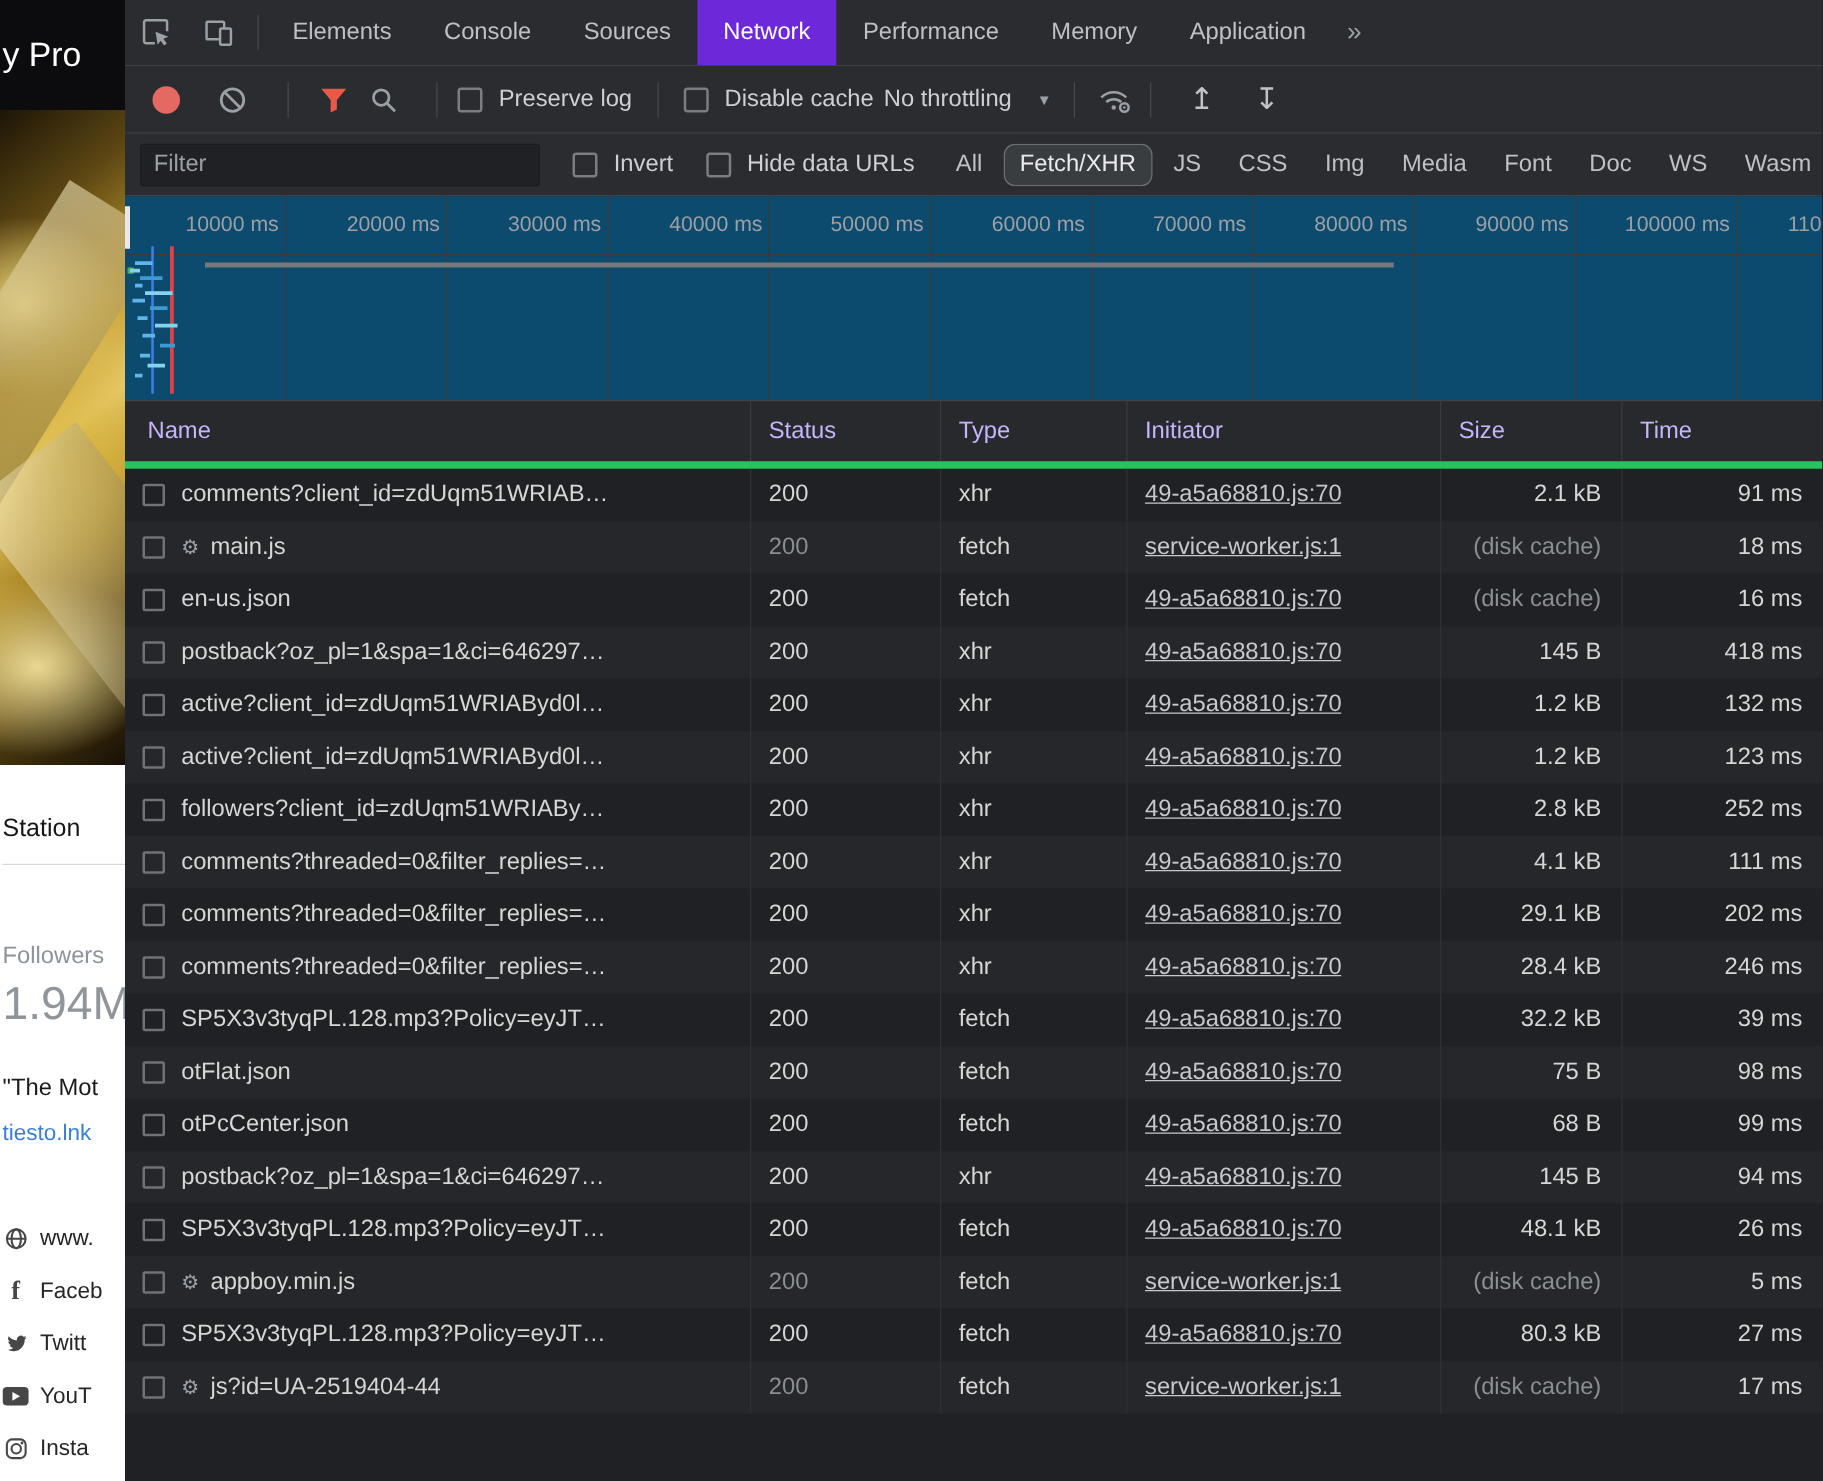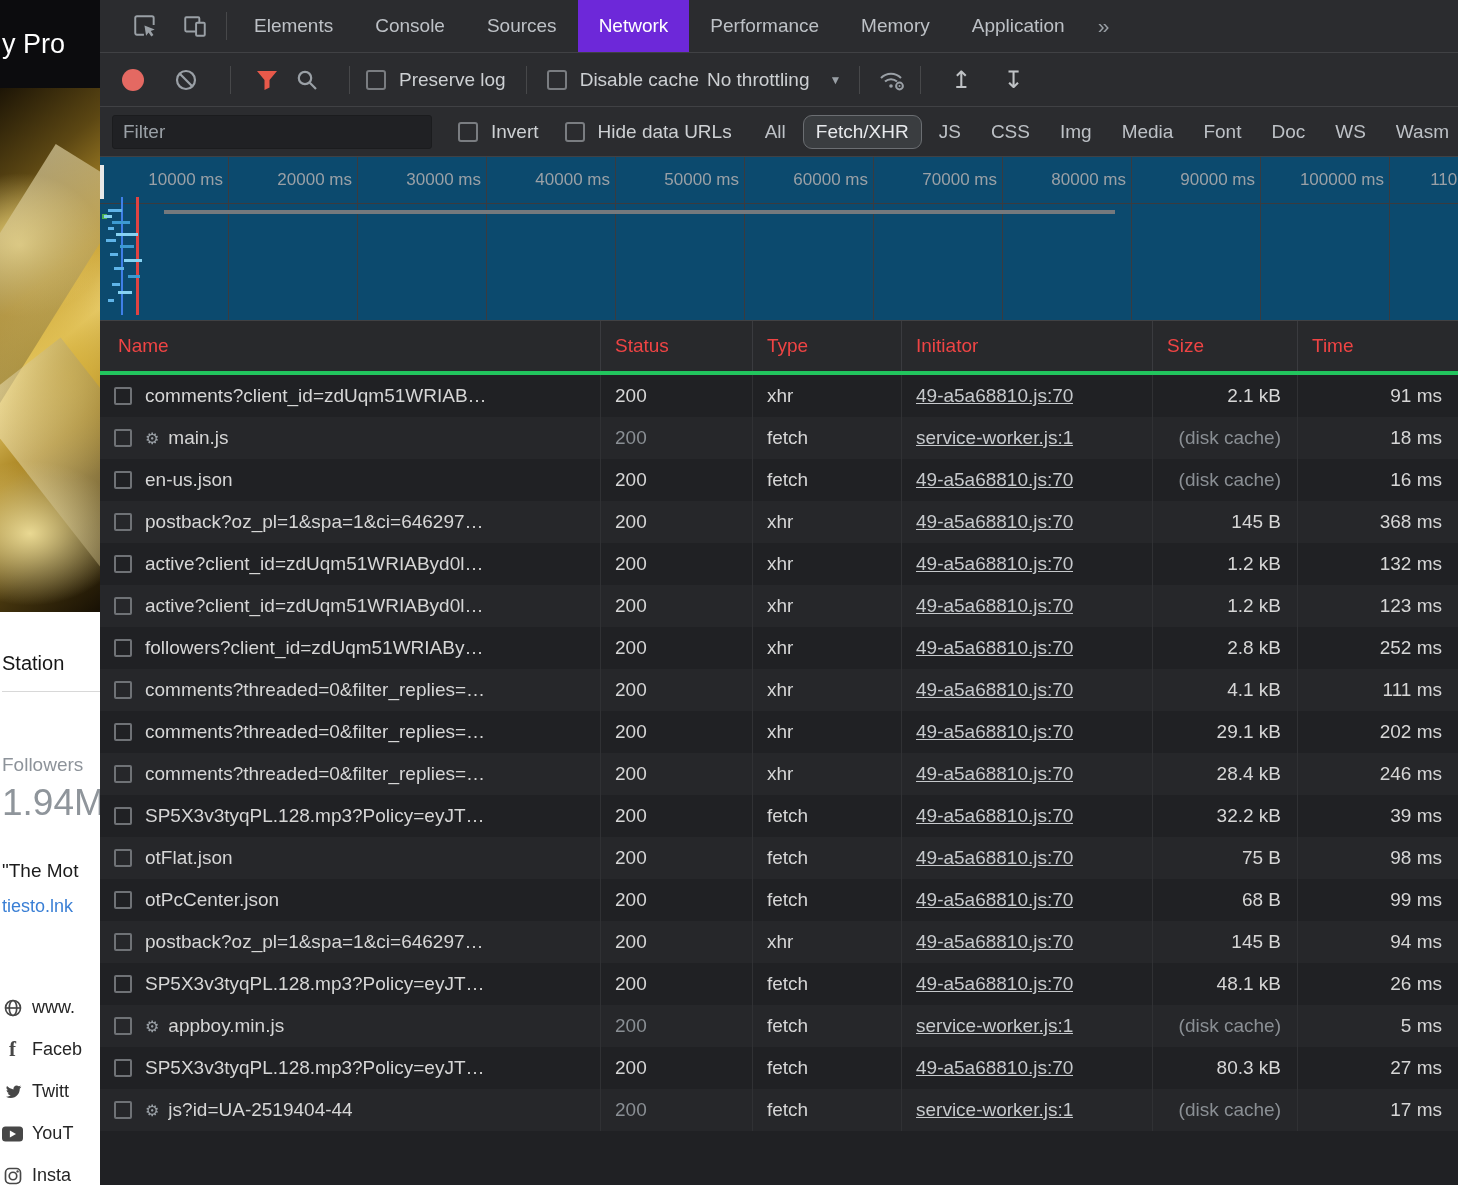--- a/index.html
+++ b/index.html
@@ -16,29 +16,29 @@
       radial-gradient(160px 120px at 30% 85%, rgba(247,231,160,.9), rgba(247,231,160,0) 60%),
       linear-gradient(140deg, #1d1506 0%, #5c4713 18%, #c79e2e 38%, #e8cd6f 50%, #a8821f 66%, #45350e 85%, #171004 100%);
   }
   .sliver-art .facet { position:absolute; background:linear-gradient(120deg, rgba(255,244,200,.55), rgba(90,70,15,.45)); transform:rotate(32deg); }
   .sliver-body { flex:1; background:#fff; padding:40px 0 16px 2px; color:#1c1c1c; overflow:hidden; }
   .station { font-size:20px; color:#161616; padding-bottom:16px; border-bottom:1px solid #d8d8d8; white-space:nowrap; }
   .followers-label { margin-top:62px; font-size:19px; color:#8d939a; white-space:nowrap; }
   .followers-count { margin-top:6px; font-size:37px; color:#8f959b; white-space:nowrap; }
   .quote { margin-top:36px; font-size:19px; color:#1b1b1b; white-space:nowrap; }
   .page-link { margin-top:14px; font-size:18px; color:var(--page-link-blue,#3a7fd5); white-space:nowrap; }
-  .social { margin-top:80px; display:flex; flex-direction:column; gap:21px; }
+  .social { margin-top:63px; display:flex; flex-direction:column; gap:21px; }
   .social-item { display:flex; align-items:center; gap:9px; font-size:18px; color:#262626; white-space:nowrap; }
   .social-item .ic { width:21px; height:21px; flex:none; display:flex; align-items:center; justify-content:center; color:#474747; }
   .fb-f { font-size:21px; font-weight:bold; color:#474747; font-family:"Liberation Serif", serif; }
 
   
   .devtools { flex:1; display:flex; flex-direction:column; background:#202124; color:#d6d6d6; overflow:hidden; min-width:0; }
 
-  .tabbar { height:53px; flex:none; background:#2b2c2f; border-bottom:1px solid #404144; display:flex; align-items:stretch; overflow:hidden;padding-left:20px; }
+  .tabbar { height:53px; flex:none; background:#2b2c2f; border-bottom:1px solid #404144; display:flex; align-items:stretch; overflow:hidden; }
   .icon-btn { width:50px; display:flex; align-items:center; justify-content:center; flex:none; }
   .vsep { width:1px; background:#47484a; margin:12px 6px; flex:none; }
   .tab { padding:0 21px; display:flex; align-items:center; font-size:19px; color:#bdc1c6; white-space:nowrap; }
   .tab.active { background:#6d28d9; color:#fff; }
   .chevron { display:flex; align-items:center; color:#9aa0a6; font-size:21px; padding:0 12px; }
 
   .toolbar { height:54px; flex:none; background:#2b2c2f; border-bottom:1px solid #404144; display:flex; align-items:center; padding-left:22px; overflow:hidden; white-space:nowrap; }
   .record-dot { width:22px; height:22px; border-radius:50%; background:var(--record-red,#e46962); flex:none; margin-right:30px; }
   .tool-ic { flex:none; display:flex; align-items:center; justify-content:center; }
   .cbx { width:20px; height:20px; border:2px solid #7a7d81; border-radius:3px; background:transparent; flex:none; }
@@ -57,21 +57,21 @@
 
   .blocked-row { height:48px; flex:none; background:#2b2c2f; border-bottom:1px solid #404144; display:flex; align-items:center; gap:26px; padding-left:22px; overflow:hidden; }
 
   .timeline { height:164px; flex:none; position:relative; background:#0c4a6e; border-bottom:1px solid #404144; overflow:hidden; }
   .tl-grid { display:flex; height:100%; }
   .tl-cell { width:129px; flex:none; border-right:1px solid #3a3b3f; font-size:17px; color:#9aa0a6; text-align:right; padding:13px 5px 0 0; white-space:nowrap; overflow:hidden; }
   .tl-hline { position:absolute; left:0; right:0; top:46px; height:1px; background:#3a3b3f; }
   .mark { position:absolute; }
   .wf-bar { position:absolute; height:3px; background:#5fb4e8; }
 
-  .table-header { height:54px; flex:none; display:flex; background:#28292c; border-bottom:4px solid #22c55e; align-items:stretch; font-size:19px; color:#ef4444; overflow:hidden;justify-content:space-between; }
+  .table-header { height:54px; flex:none; display:flex; background:#28292c; border-bottom:6px solid #22c55e; align-items:stretch; font-size:19px; color:#c4b5fd; overflow:hidden;justify-content:space-between; }
   .th { display:flex; align-items:center; padding-left:14px; border-left:1px solid #3a3b3f; white-space:nowrap; overflow:hidden; }
   .th:first-child { border-left:none; padding-left:18px; }
 
   .c-name   { width:500px; flex:none; }
   .c-status { width:152px; flex:none; }
   .c-type   { width:149px; flex:none; }
   .c-init   { width:251px; flex:none; }
   .c-size   { width:145px; flex:none; }
   .c-time   { flex:1; min-width:0; }
 
@@ -346,21 +346,21 @@
         <div class="td c-name name-cell">
           <span class="row-cbx"></span>
           <span class="name-text">postback?oz_pl=1&amp;spa=1&amp;ci=646297…</span>
         </div>
         <div class="td c-status">200</div>
         <div class="td c-type">xhr</div>
         <div class="td c-init">
           <span class="init-link">49-a5a68810.js:70</span>
         </div>
         <div class="td c-size num">145 B</div>
-        <div class="td c-time num">368 ms</div>
+        <div class="td c-time num">418 ms</div>
       </div>
       <div class="trow">
         <div class="td c-name name-cell">
           <span class="row-cbx"></span>
           <span class="name-text">active?client_id=zdUqm51WRIAByd0l…</span>
         </div>
         <div class="td c-status">200</div>
         <div class="td c-type">xhr</div>
         <div class="td c-init">
           <span class="init-link">49-a5a68810.js:70</span>

